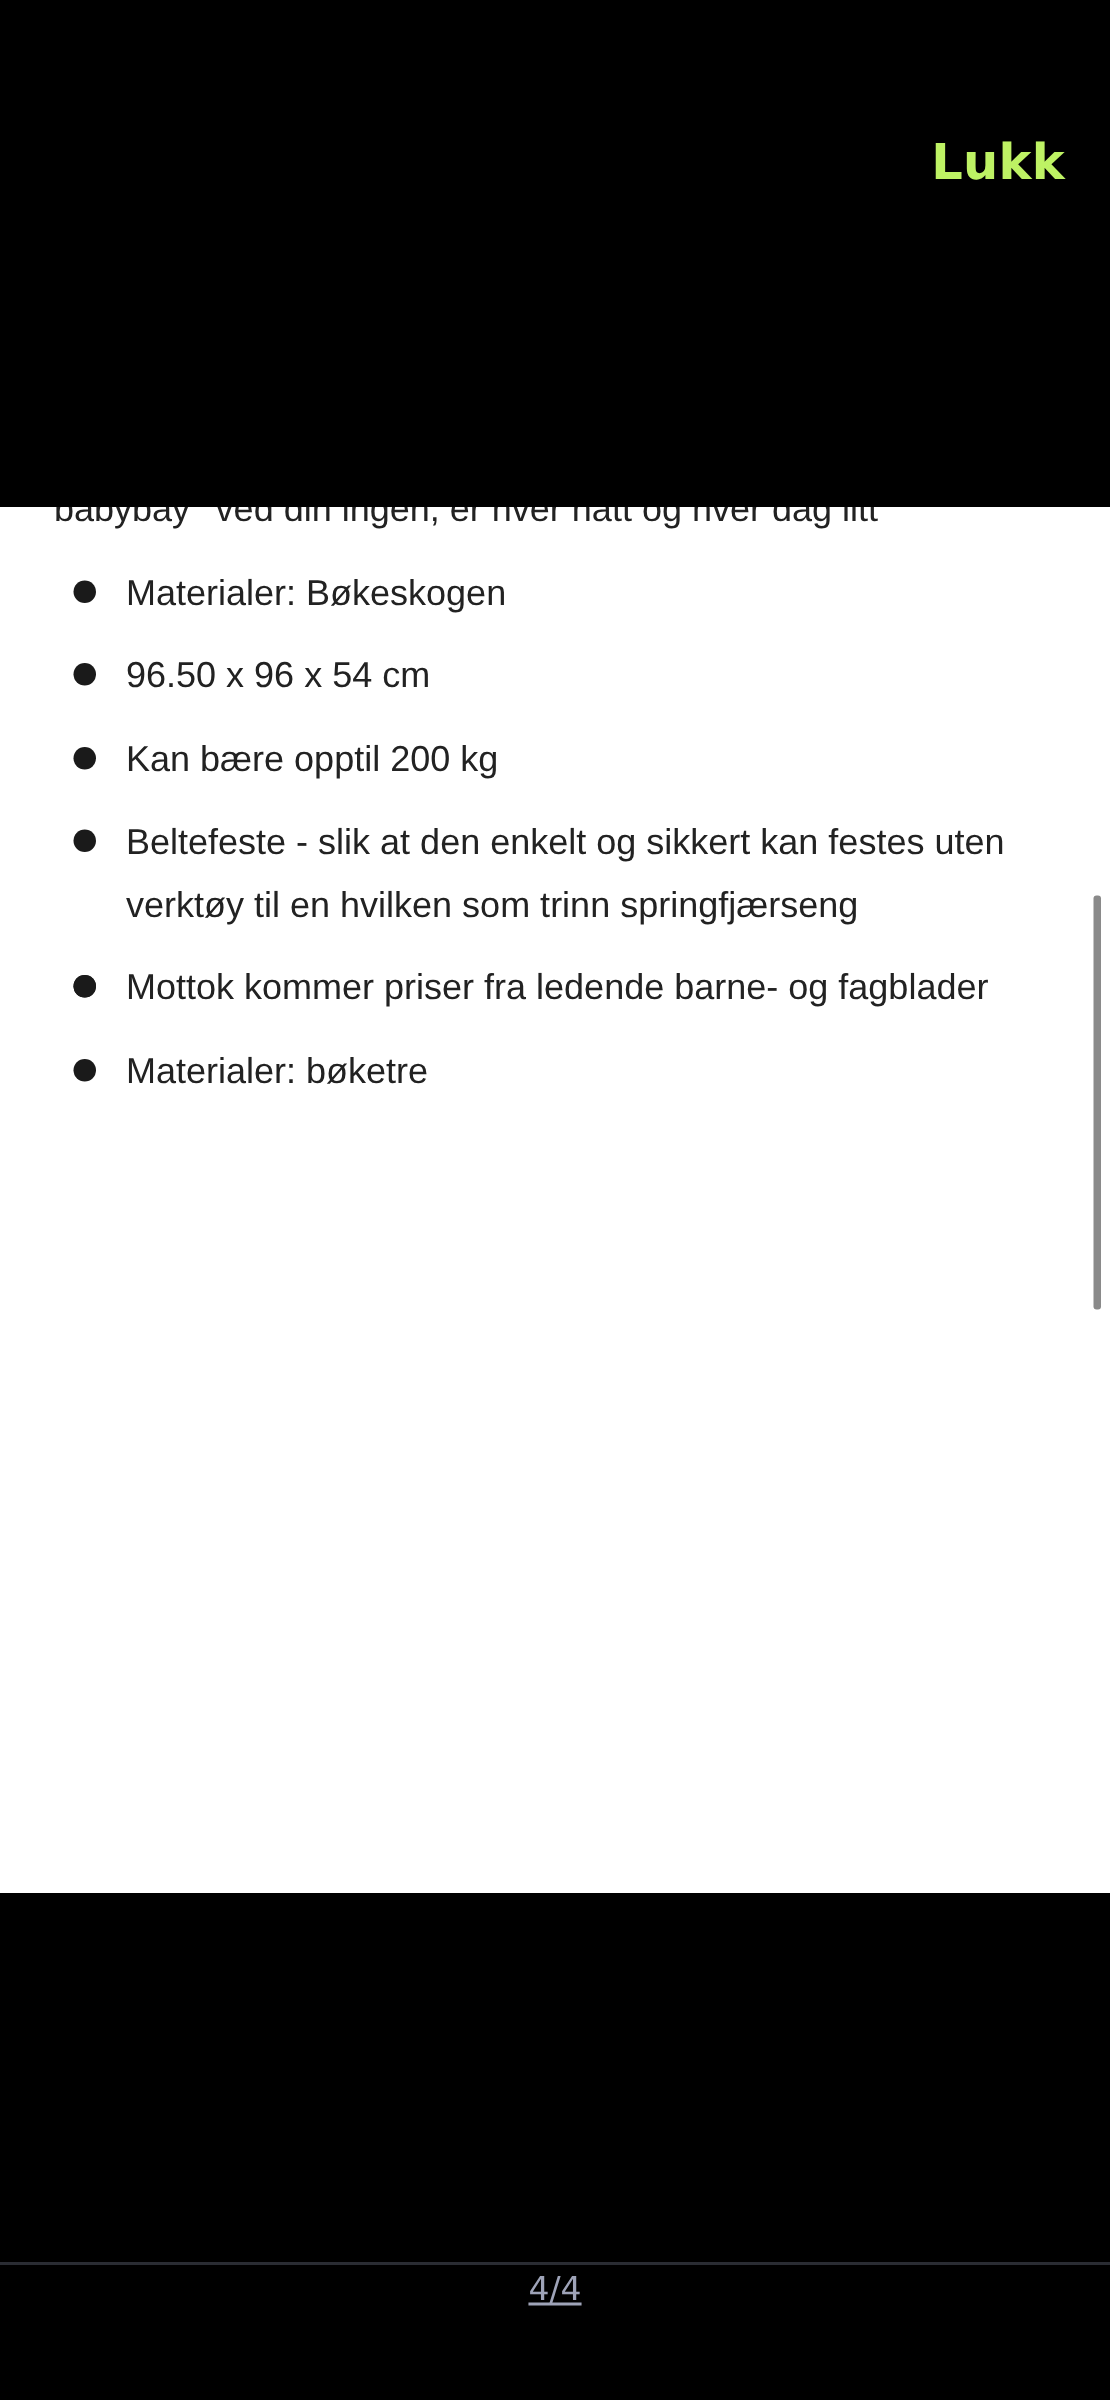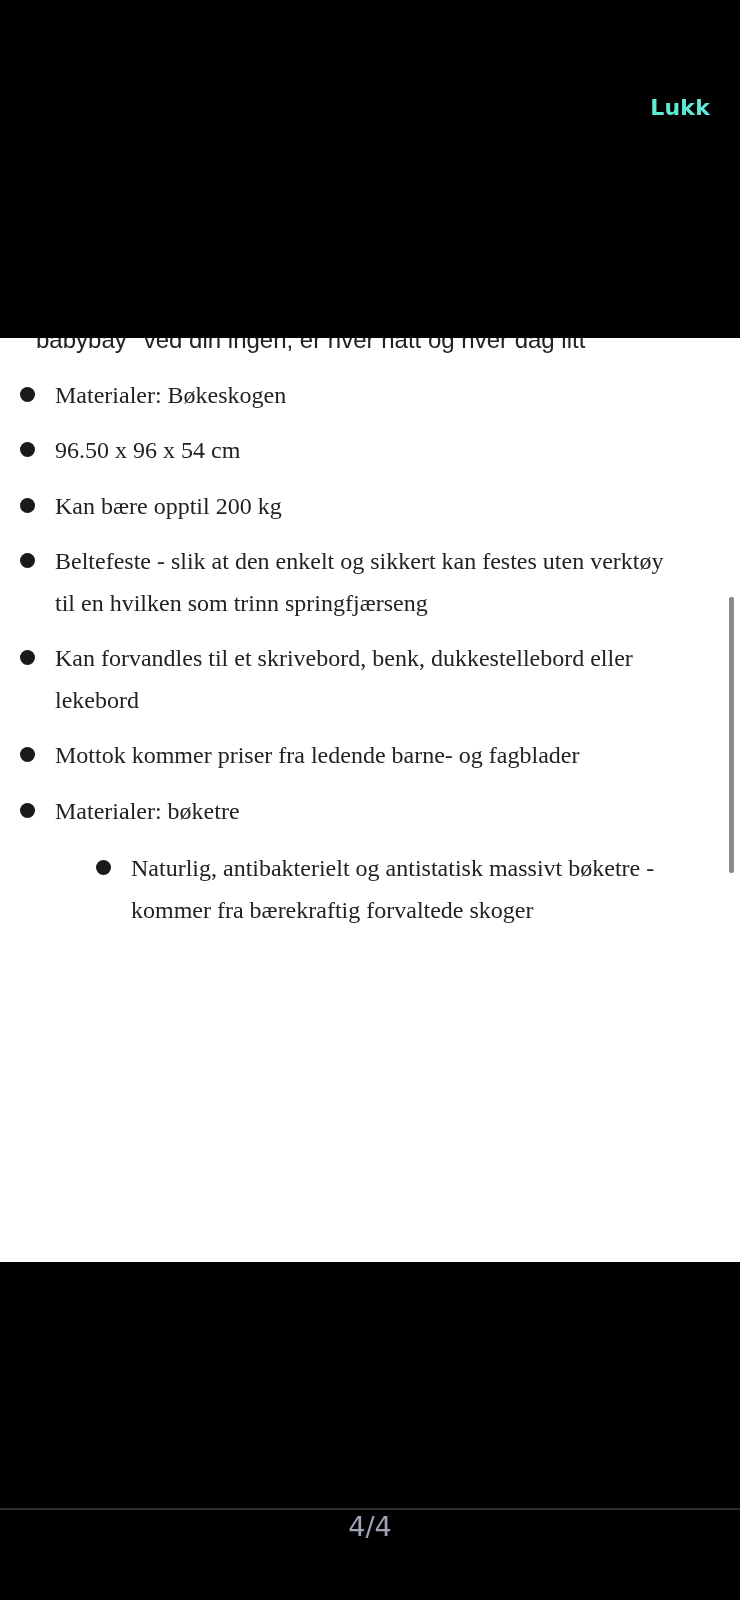--- a/index.html
+++ b/index.html
@@ -1,59 +1,60 @@
 <!DOCTYPE html>
 <html><head>
   <meta charset="utf-8">
   <style>
     * { margin: 0; padding: 0; box-sizing: border-box; }
     html, body { width: 740px; height: 1600px; background: #000000; overflow: hidden; }
     body { position: relative; font-family: "Liberation Sans", "DejaVu Sans", sans-serif; }
 
     .close-button {
       position: absolute; top: 88px; right: 30px;
-      color: #5eead4; font-size: 22px; font-weight: bold;
+      color: #bef264; font-size: 33px; font-weight: bold;
       font-family: "DejaVu Sans", sans-serif; letter-spacing: 0.2px;
       cursor: pointer; background: none; border: none; line-height: 40px;
     }
 
     .viewer-panel {
       position: absolute; left: 0; top: 338px; width: 740px; height: 924px;
       background: #ffffff; overflow: hidden;
     }
     .content {
       position: absolute; left: 0; top: -19px; width: 710px;
       color: #222222; font-size: 24px; line-height: 41.5px;
       font-family: "Liberation Sans", "DejaVu Sans", sans-serif;
     }
     .intro { padding-left: 36px; padding-right: 20px; margin-bottom: 14px; }
     .intro sup { font-size: 14px; vertical-align: 10px; line-height: 0; }
 
-    ul.features { list-style: none; padding-left: 55px; padding-right: 40px; font-family: Liberation Serif, serif; }
+    ul.features { list-style: none; padding-left: 84px; padding-right: 40px; }
     ul.features > li { position: relative; margin-bottom: 14px; }
     ul.features li .bullet {
       position: absolute; left: -35px; top: 12px;
       width: 15px; height: 15px; border-radius: 50%; background: #1a1a1a;
     }
     ul.sub { list-style: none; padding-left: 76px; margin-top: 16px; }
     ul.sub > li { position: relative; }
 
     .scrollbar {
       position: absolute; left: 729px; top: 259px; width: 5px; height: 276px;
       background: #8a8a8a; border-radius: 2px;
     }
 
     .divider {
       position: absolute; left: 0; top: 1508px; width: 740px; height: 2px;
       background: #2a2c33;
     }
     .page-indicator {
       position: absolute; left: 0; top: 1512px; width: 740px; text-align: center;
-      color: #9ea3b8; font-size: 27px; line-height: 30px;
+      color: #9ea3b8; font-size: 22px; line-height: 30px;
       font-family: "DejaVu Sans", sans-serif;
+      text-decoration: underline;
     }
   </style>
 </head>
 <body>
 
 <button class="close-button">Lukk</button>
 
 <div class="viewer-panel">
   <div class="content">
     <p class="intro">
@@ -72,35 +73,28 @@
       <li>
         <span class="bullet"></span>
         <span>Kan bære opptil 200 kg</span>
       </li>
       <li>
         <span class="bullet"></span>
         <span>Beltefeste - slik at den enkelt og sikkert kan festes uten verktøy til en hvilken som trinn springfjærseng</span>
       </li>
       <li>
         <span class="bullet"></span>
-        <span>Kan forvandles til et skrivebord, benk, dukkestellebord eller lekebord</span>
       </li>
       <li>
         <span class="bullet"></span>
         <span>Mottok kommer priser fra ledende barne- og fagblader</span>
       </li>
       <li>
         <span class="bullet"></span>
         <span>Materialer: bøketre</span>
-        <ul class="sub">
-          <li>
-            <span class="bullet"></span>
-            <span>Naturlig, antibakterielt og antistatisk massivt bøketre - kommer fra bærekraftig forvaltede skoger</span>
-          </li>
-        </ul>
       </li>
     </ul>
   </div>
   <div class="scrollbar"></div>
 </div>
 
 <div class="divider"></div>
 <div class="page-indicator">4/4</div>
 
 </body></html>

